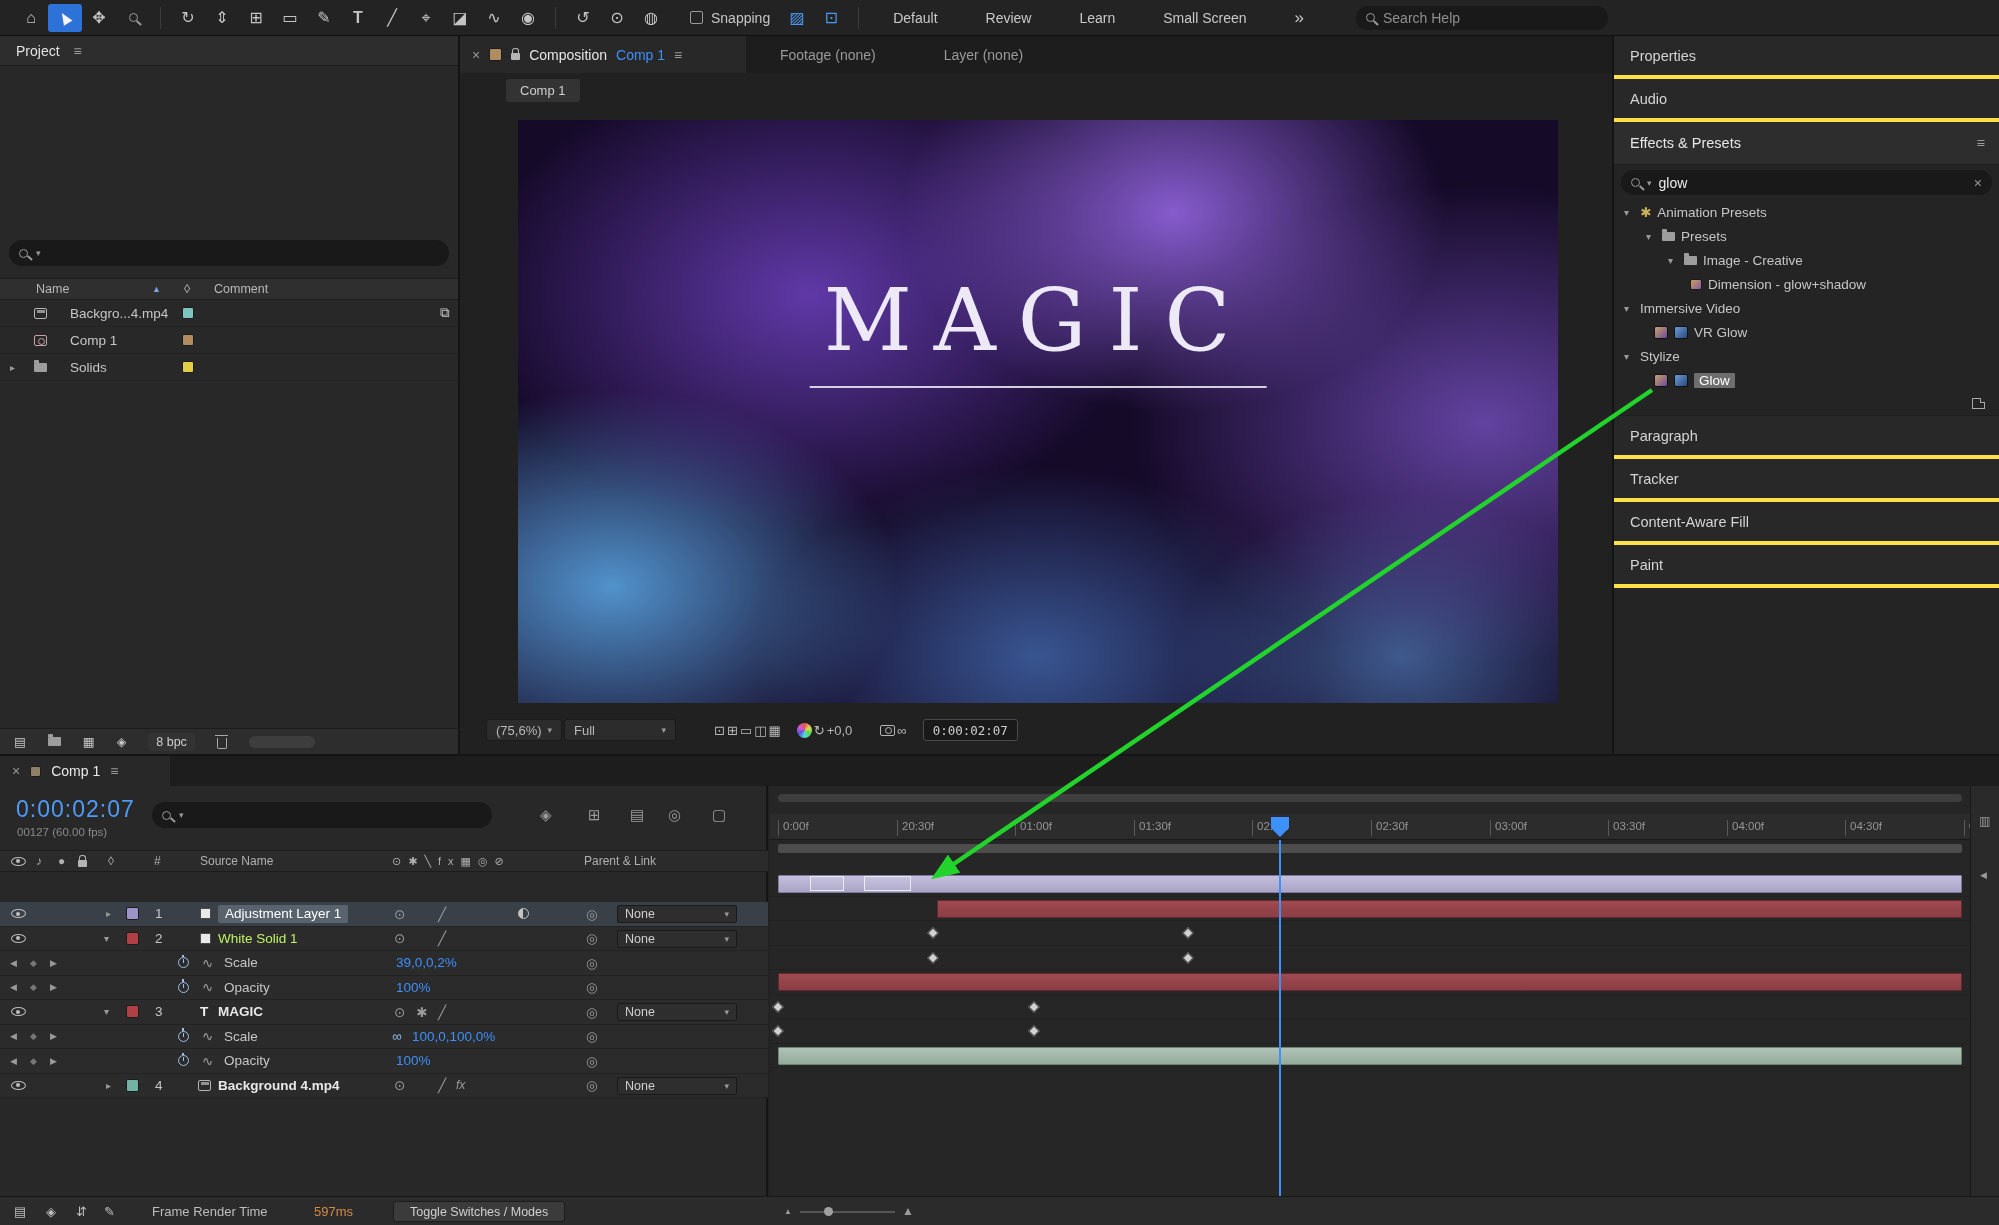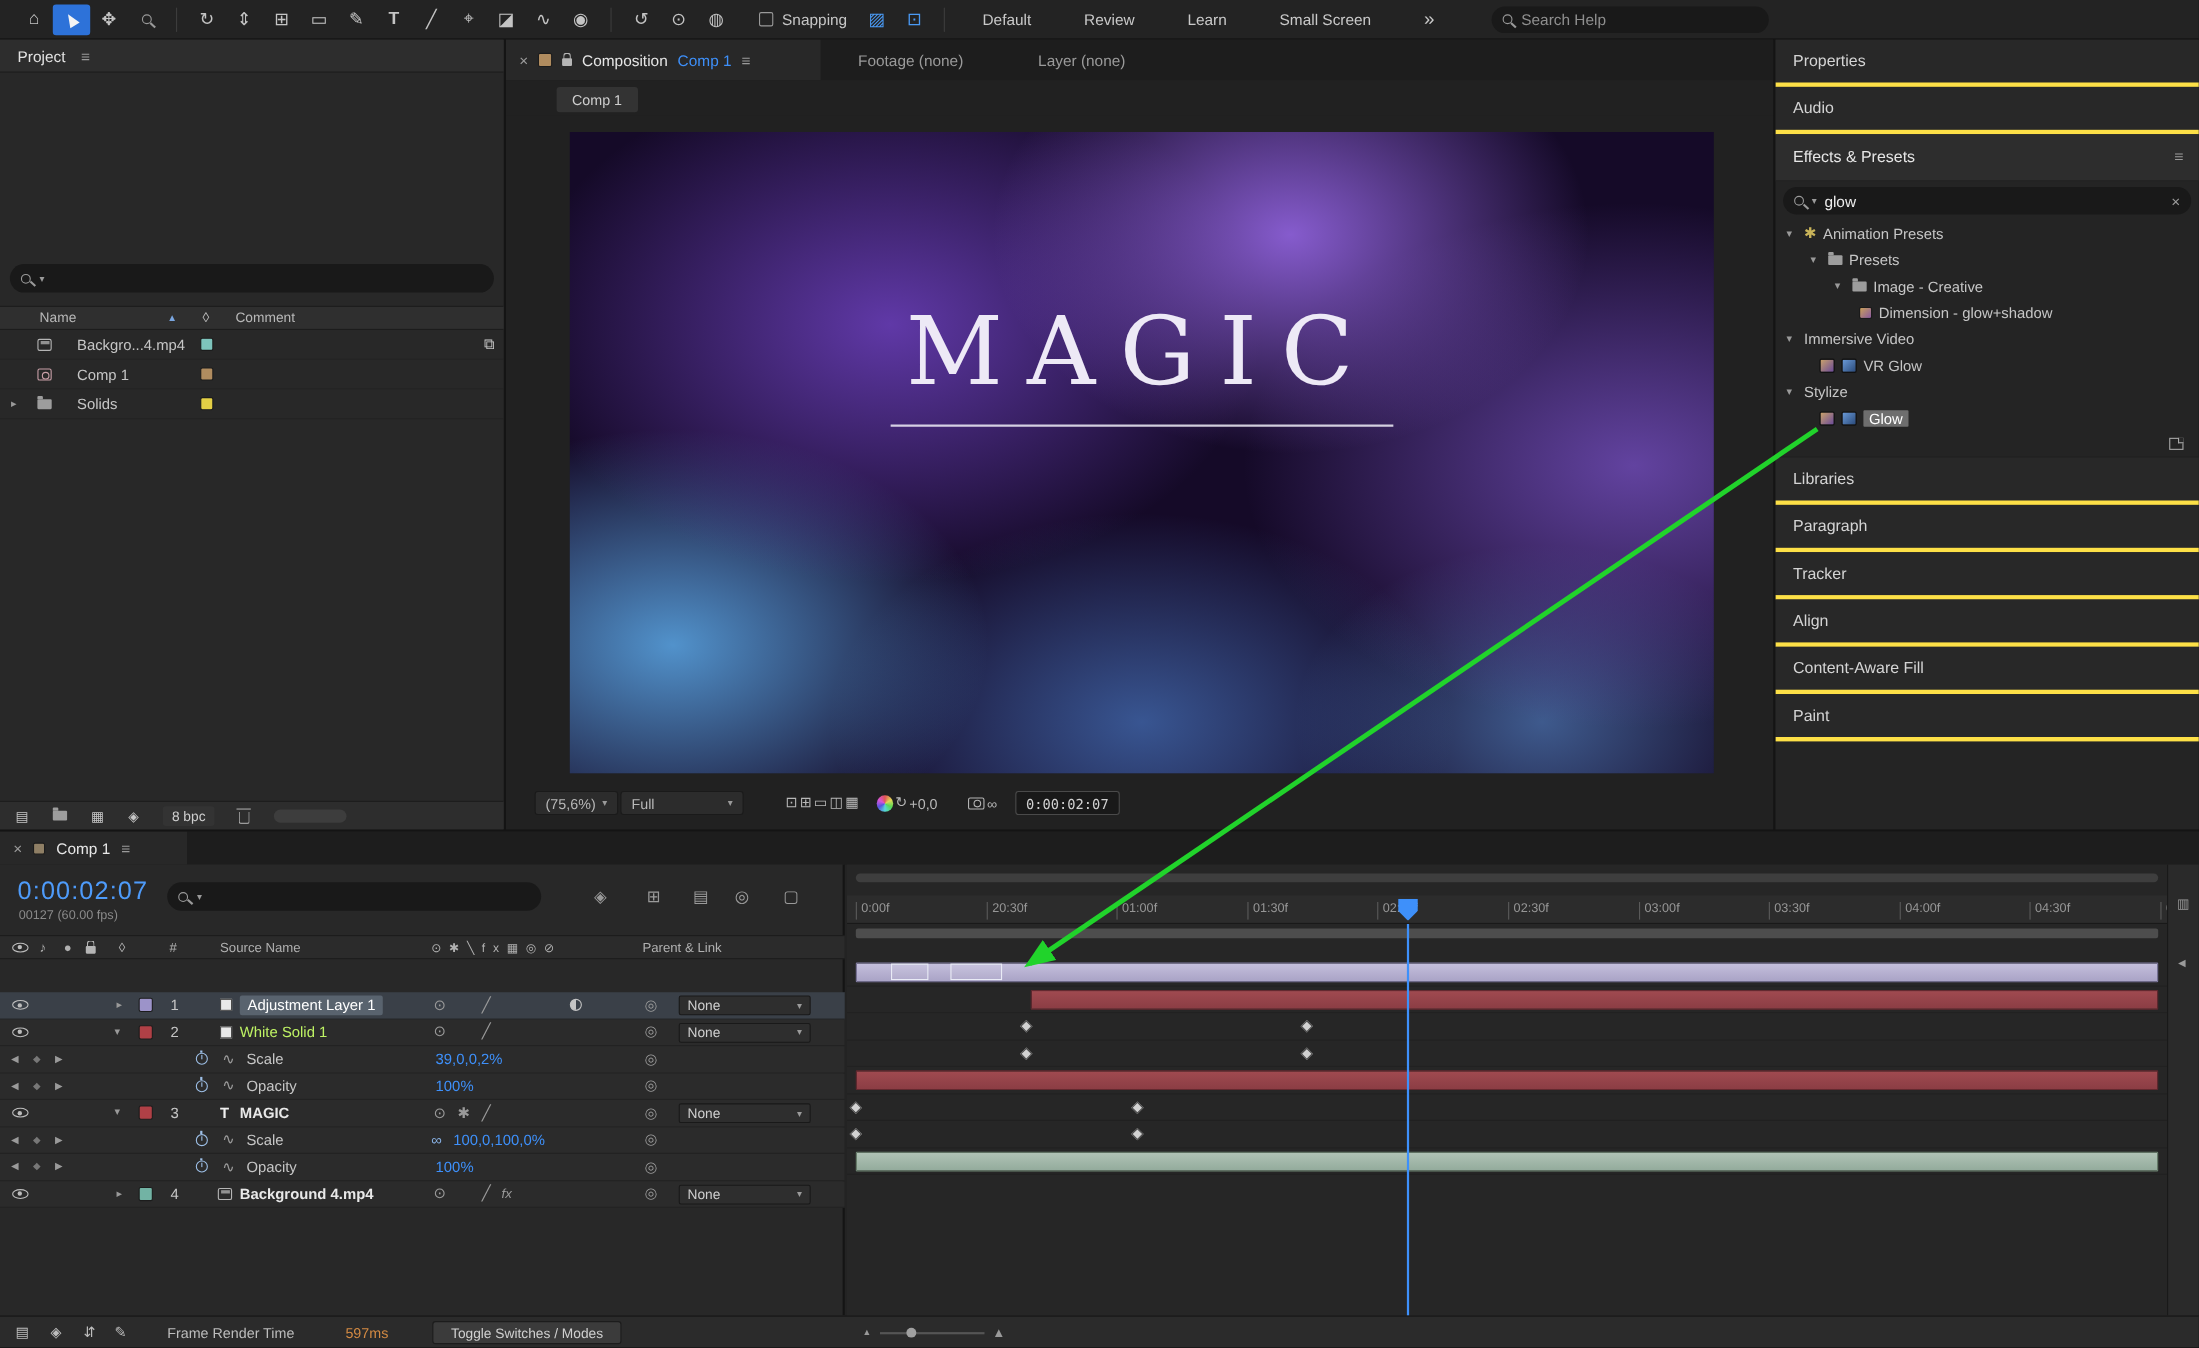--- a/index.html
+++ b/index.html
@@ -315,24 +315,22 @@
       <span>Stylize</span>
     </div>
     <div class="tree-row" style="padding-left:40px">
       <span class="i-b1"></span>
       <span class="i-b2"></span>
       <span class="hl">Glow</span>
     </div>
     <div style="height:24px; display:flex; align-items:center; justify-content:flex-end; padding-right:14px; border-bottom:1px solid #1e1e1e;">
       <span class="i-fold"></span>
     </div>
-    <div class="rp-item">Libraries</div>
     <div class="rp-item">Paragraph</div>
     <div class="rp-item">Tracker</div>
-    <div class="rp-item">Align</div>
     <div class="rp-item">Content-Aware Fill</div>
     <div class="rp-item">Paint</div>
   </div>
 
   <div class="panel" style="left:0; top:756px; width:1999px; height:440px; background:#232323;">
     <div class="tl-tabs">
       <div class="tl-tab-active">
         <span class="dim">×</span>
         <span class="swatch" style="width:11px;height:11px;background:#8f7f65"></span>
         <span style="color:#e8e8e8">Comp 1</span>

